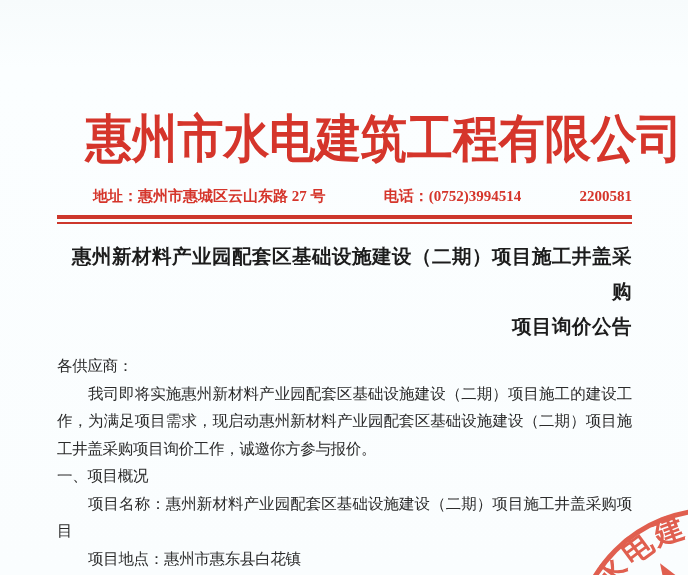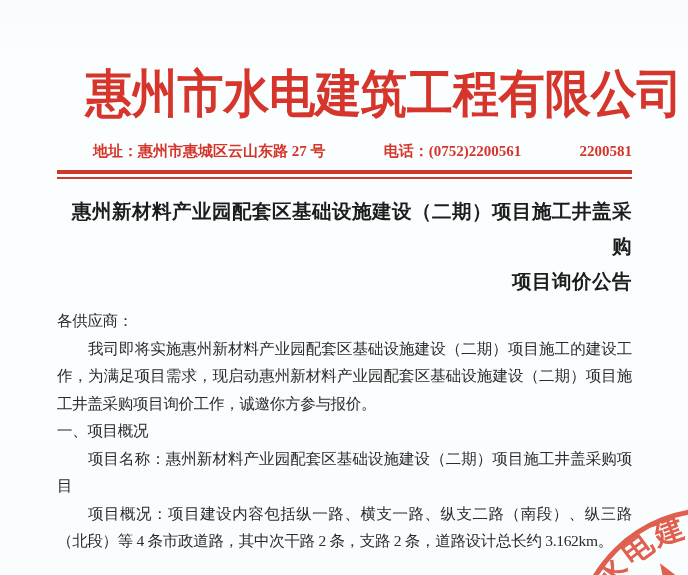--- a/index.html
+++ b/index.html
@@ -7,21 +7,21 @@
     --rule-red:#cd372c;
     --body-text:#2b2b2b;
     --paper:#fafdfe;
     --seal-red:#dd4a38;
   }
   html,body{margin:0;padding:0;background:#e9edee;}
   .page{
     width:688px;height:575px;position:relative;overflow:hidden;
     background:var(--paper);
     background-image:linear-gradient(180deg, #f7fbfc 0%, #fbfeff 12%, #fafdfe 100%);
-    box-sizing:border-box;padding:59px 56px 0 57px;
+    box-sizing:border-box;padding:104px 56px 0 57px;
     font-family:"Liberation Serif","DejaVu Serif",serif;
   }
   .company{
     margin:0;color:var(--header-red);
     font-size:51px;font-weight:bold;text-align:center;
     line-height:70px;white-space:nowrap;
     transform:scaleX(0.9);transform-origin:center;
   }
   .contact{
     display:flex;justify-content:space-between;align-items:baseline;
@@ -53,37 +53,38 @@
 </style>
 </head>
 <body>
 
 <div class="page">
 
   <h1 class="company">惠州市水电建筑工程有限公司</h1>
 
   <div class="contact">
     <span>地址：惠州市惠城区云山东路 27 号</span>
-    <span>电话：(0752)2200561</span>
+    <span>电话：(0752)3994514</span>
     <span>2200581</span>
   </div>
 
   <div class="rule"></div>
 
   <div class="doc-title">
     <div>惠州新材料产业园配套区基础设施建设（二期）项目施工井盖采购</div>
     <div>项目询价公告</div>
   </div>
 
   <div class="body">
     <p class="salutation">各供应商：</p>
     <div id="paragraphs">
         <p class="para indent">我司即将实施惠州新材料产业园配套区基础设施建设（二期）项目施工的建设工作，为满足项目需求，现启动惠州新材料产业园配套区基础设施建设（二期）项目施工井盖采购项目询价工作，诚邀你方参与报价。</p>
         <p class="para">一、项目概况</p>
         <p class="para indent">项目名称：惠州新材料产业园配套区基础设施建设（二期）项目施工井盖采购项目</p>
+        <p class="para indent">项目地点：惠州市惠东县白花镇</p>
         <p class="para indent">项目概况：项目建设内容包括纵一路、横支一路、纵支二路（南段）、纵三路（北段）等 4 条市政道路，其中次干路 2 条，支路 2 条，道路设计总长约 3.162km。</p>
       </div>
   </div>
 
   <svg class="seal" viewBox="0 0 320 320" aria-hidden="true">
     <circle cx="160" cy="160" r="138" fill="none" stroke-width="5"></circle>
     <defs>
       <path id="sealTextArc" d="M 160 275 A 115 115 0 0 1 45 160 A 115 115 0 0 1 160 45 A 115 115 0 0 1 275 160 A 115 115 0 0 1 160 275"></path>
     </defs>
     <text font-size="30" font-weight="bold" letter-spacing="3">

